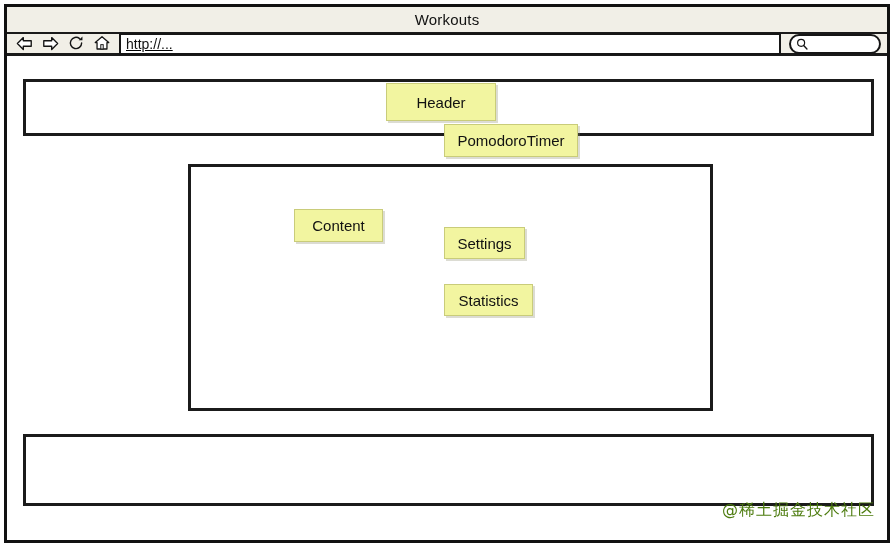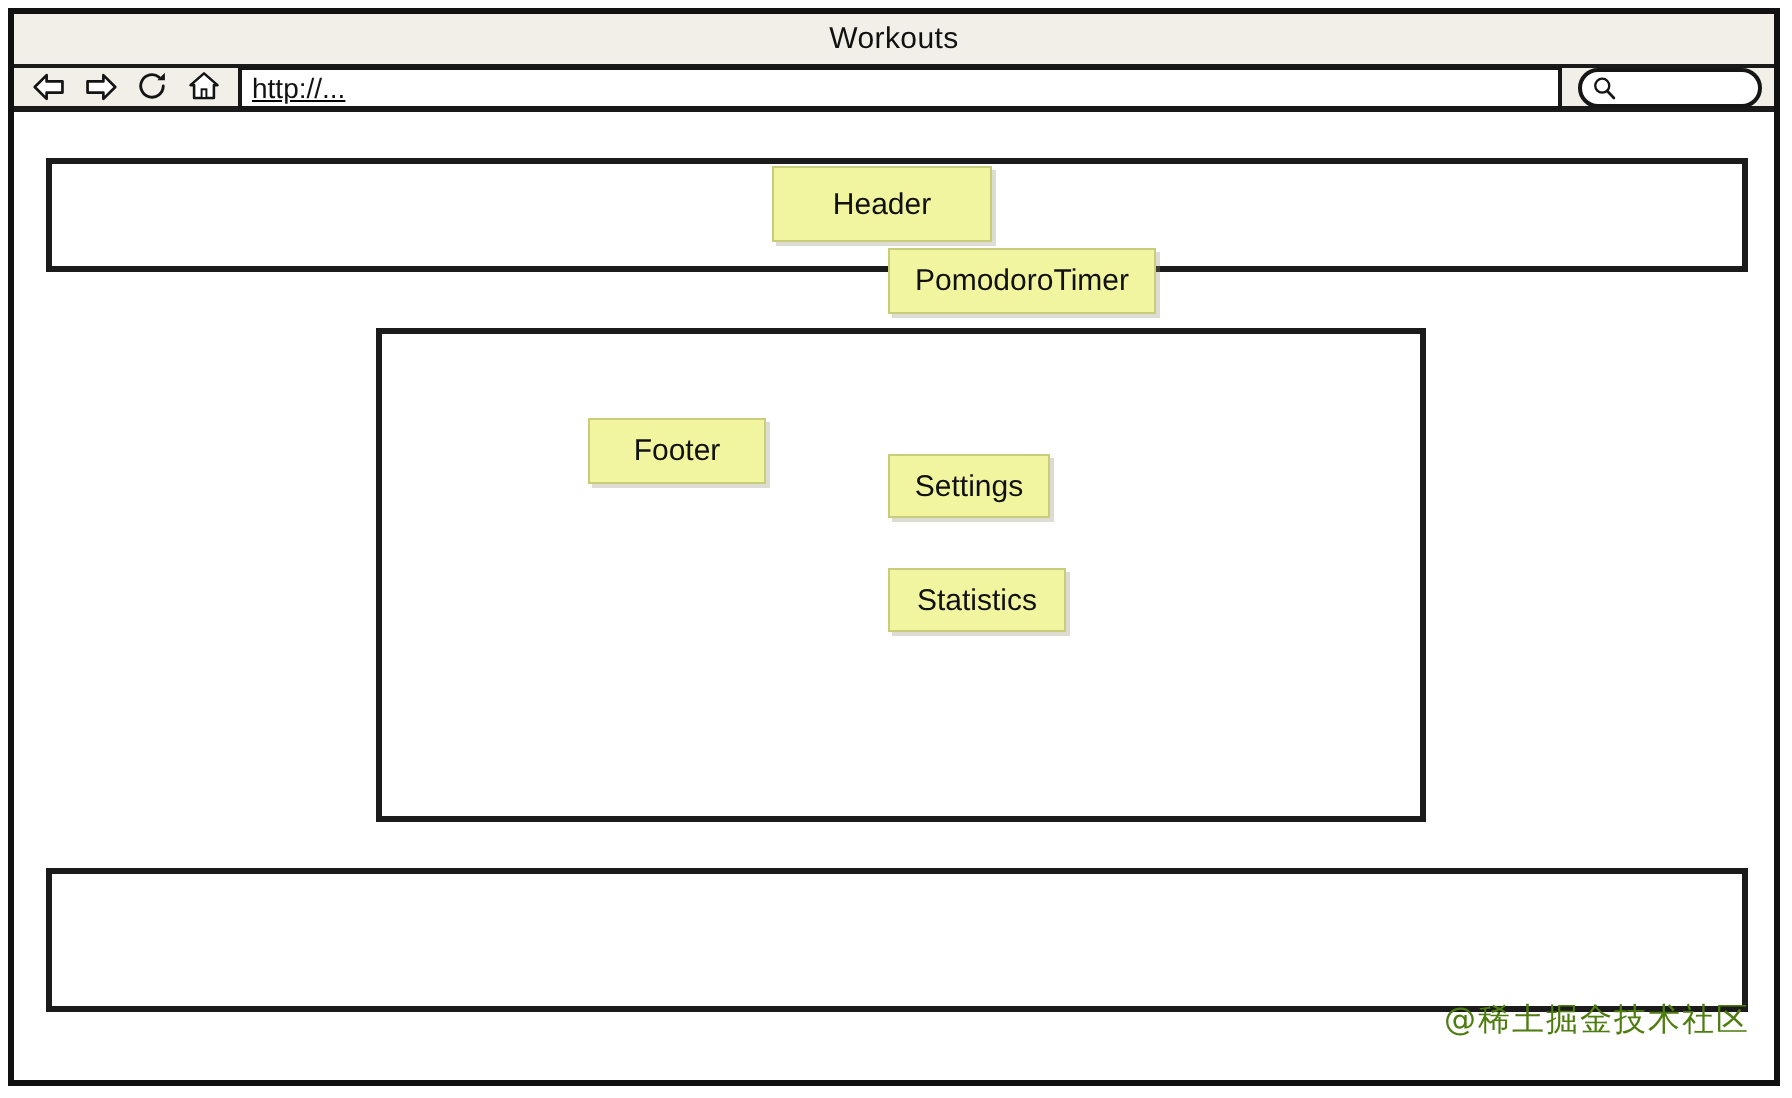--- a/index.html
+++ b/index.html
@@ -209,21 +209,21 @@
     </div>
 
   </div>
 
   <div class="viewport">
 
     <div class="wf-box" id="header-section"></div>
     <div class="note" id="note-header">Header</div>
 
     <div class="wf-box" id="content-section"></div>
-    <div class="note" id="note-content">Footer</div>
+    <div class="note" id="note-content">Content</div>
 
     <div class="note" id="note-pomodoro">PomodoroTimer</div>
     <div class="note" id="note-stats">Statistics</div>
     <div class="note" id="note-settings">Settings</div>
 
     <div class="wf-box" id="footer-section"></div>
 
     <div class="watermark">@稀土掘金技术社区</div>
 
   </div>

